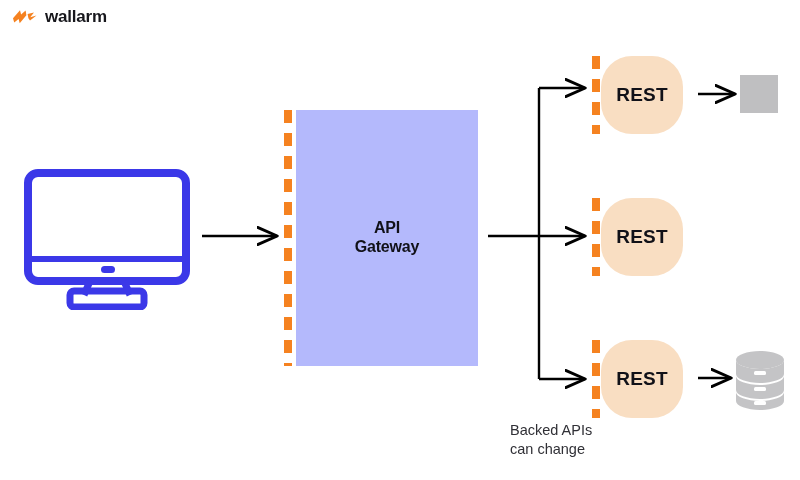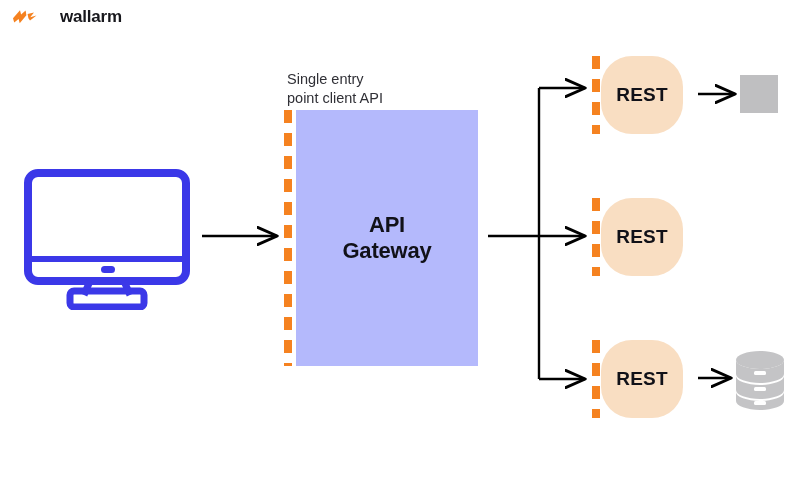--- a/index.html
+++ b/index.html
@@ -23,21 +23,21 @@
     height: 480px;
   }
 
   
   .logo {
     position: absolute;
     left: 12px;
     top: 8px;
     display: flex;
     align-items: center;
-    gap: 22px;
+    gap: 7px;
   }
   .logo-mark { display:block; width: 26px; height: 16px; }
   .logo-text {
     font-size: 17px;
     font-weight: 700;
     letter-spacing: -0.2px;
     color: #17171c;
     line-height: 1;
   }
 
@@ -73,21 +73,21 @@
     left: 296px;
     top: 110px;
     width: 182px;
     height: 256px;
     background: #B4B9FC;
     display: flex;
     align-items: center;
     justify-content: center;
   }
   .gateway-label {
-    font-size: 22px;
+    font-size: 16px;
     font-weight: 700;
     color: #111118;
     text-align: center;
     line-height: 1.18;
     white-space: pre-line;
     letter-spacing: -0.2px;
   }
 
   
   .caption {
@@ -171,22 +171,22 @@
     <rect x="48" y="126" width="74" height="16" rx="4" ry="4" fill="none" stroke="#3B38E8" stroke-width="7"></rect>
   </svg>
 
   <div class="dashline gw"></div>
 
   <div class="gateway-box">
     <span class="gateway-label">API
 Gateway</span>
   </div>
 
-  <div class="caption entry">Single entry
-point client API</div>
+  <div class="caption backend">Backed APIs
+can change</div>
 
   <div class="dashline r1"></div>
   <div class="dashline r2"></div>
   <div class="dashline r3"></div>
 
   <div class="rest-box r1">
     <span class="rest-label">REST</span>
   </div>
   <div class="rest-box r2">
     <span class="rest-label">REST</span>

